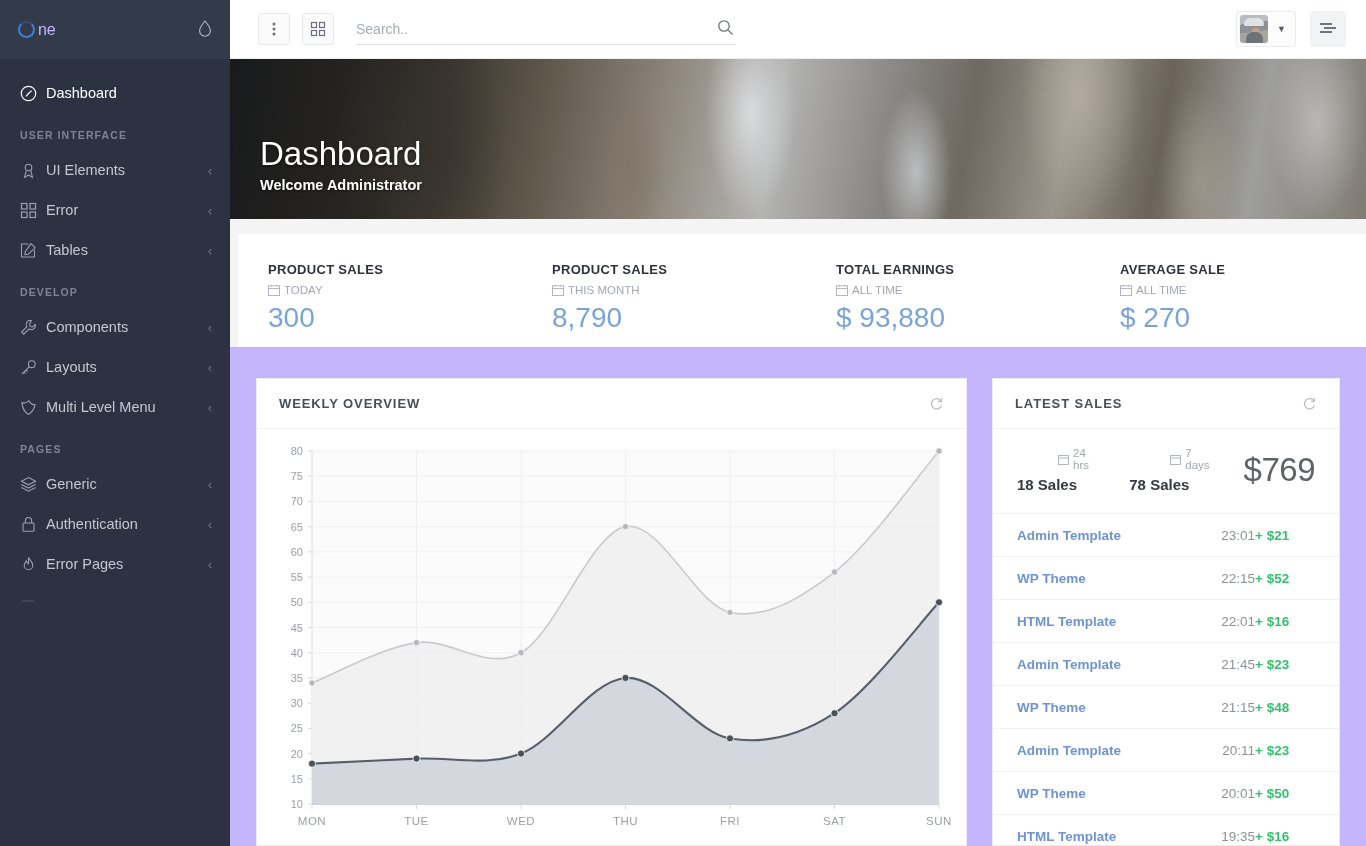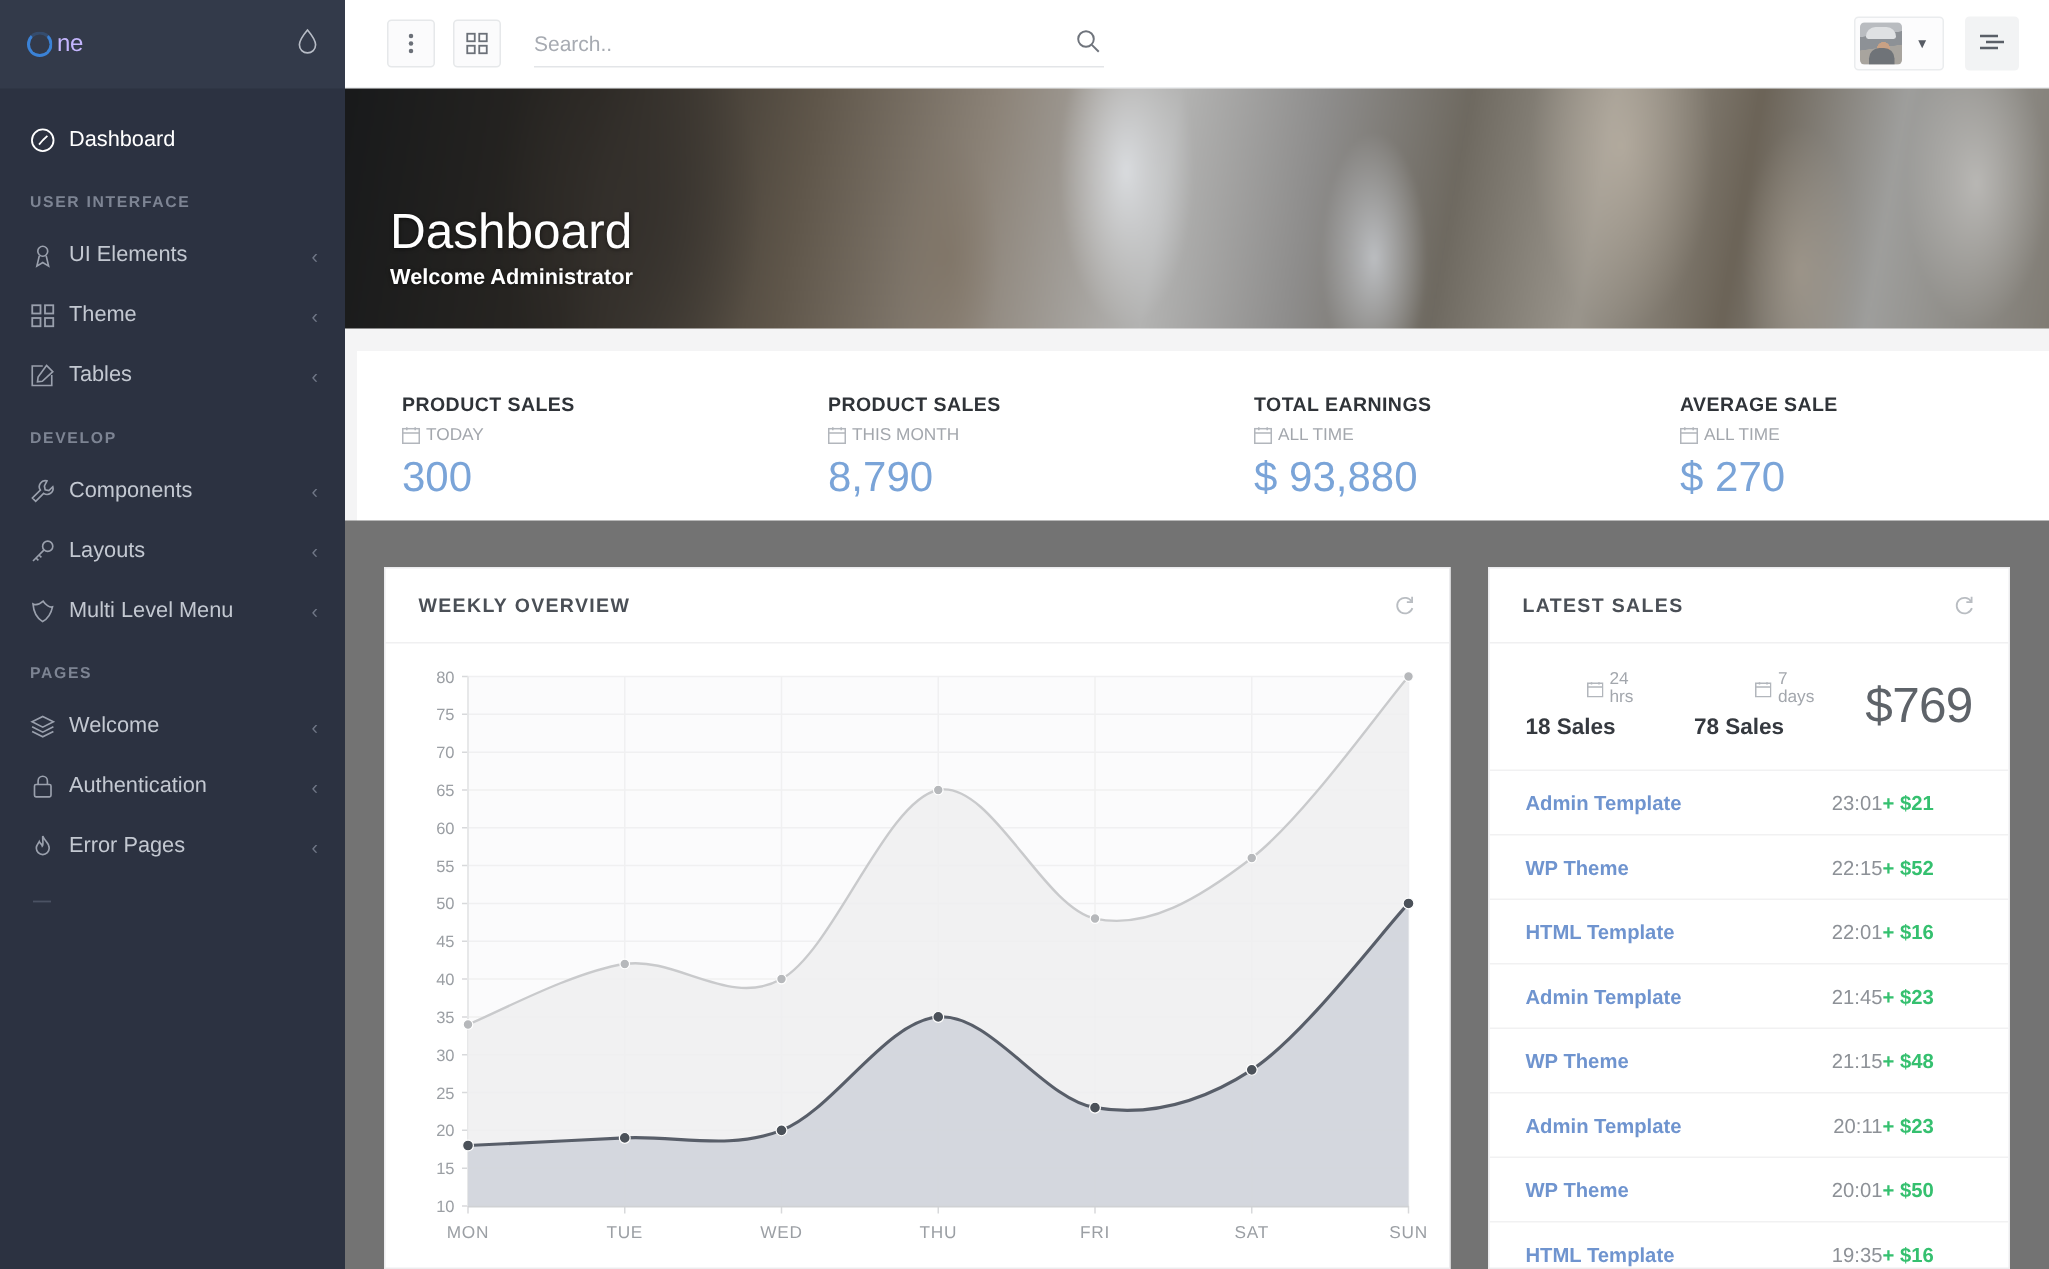--- a/index.html
+++ b/index.html
@@ -219,21 +219,21 @@
   .stat-value {
     font-size: 28px; color: #7aa4d8;
     margin-top: 6px; font-weight: normal;
   }
   .cal-ico { display: inline-block; line-height: 0; color: #b2b6bc; }
 
   
   #main {
     position: absolute; left: 230px; top: 347px;
     width: 1136px; height: 499px;
-    background: #737373;
+    background: #c4b5fd;
     padding: 31px 26px 0 26px;
     display: flex;
     gap: 25px;
   }
   .card {
     background: #ffffff;
     border: 1px solid #ececee;
   }
   #chart-card { flex: 0 0 711px; height: 468px; display: flex; flex-direction: column; }
   #sales-card { flex: 1 1 auto; height: 468px; display: flex; flex-direction: column; overflow: hidden;}
@@ -318,21 +318,21 @@
       </div>
       <div class="nav-item">
         <span class="nv-icon">
           <svg width="17" height="17" viewBox="0 0 17 17" fill="none" stroke="currentColor" stroke-width="1.2">
             <rect x="1.5" y="1.5" width="5.5" height="5.5"></rect>
             <rect x="10" y="1.5" width="5.5" height="5.5"></rect>
             <rect x="1.5" y="10" width="5.5" height="5.5"></rect>
             <rect x="10" y="10" width="5.5" height="5.5"></rect>
           </svg>
         </span>
-        <span class="nv-label">Theme</span>
+        <span class="nv-label">Error</span>
         <span class="nv-caret">‹</span>
       </div>
       <div class="nav-item">
         <span class="nv-icon">
           <svg width="17" height="17" viewBox="0 0 17 17" fill="none" stroke="currentColor" stroke-width="1.1">
             <path d="M14.5 8 v7 h-13 v-13 h7"></path>
             <path d="M11 1.6 L15.2 5.8 L8.2 12.2 L5 12.6 L5.4 9.4 Z"></path>
           </svg>
         </span>
         <span class="nv-label">Tables</span>
@@ -369,21 +369,21 @@
       </div>
       <div class="nav-section">PAGES</div>
       <div class="nav-item">
         <span class="nv-icon">
           <svg width="17" height="17" viewBox="0 0 17 17" fill="none" stroke="currentColor" stroke-width="1.1">
             <path d="M8.5 1.6 L15.6 5.2 L8.5 8.8 L1.4 5.2 Z"></path>
             <path d="M1.4 8.5 L8.5 12.1 L15.6 8.5"></path>
             <path d="M1.4 11.6 L8.5 15.2 L15.6 11.6"></path>
           </svg>
         </span>
-        <span class="nv-label">Welcome</span>
+        <span class="nv-label">Generic</span>
         <span class="nv-caret">‹</span>
       </div>
       <div class="nav-item">
         <span class="nv-icon">
           <svg width="17" height="17" viewBox="0 0 17 17" fill="none" stroke="currentColor" stroke-width="1.1">
             <rect x="3" y="7" width="11" height="8.2" rx="1"></rect>
             <path d="M5.4 7 V4.6 a3.1 3.1 0 0 1 6.2 0 V7"></path>
           </svg>
         </span>
         <span class="nv-label">Authentication</span>

